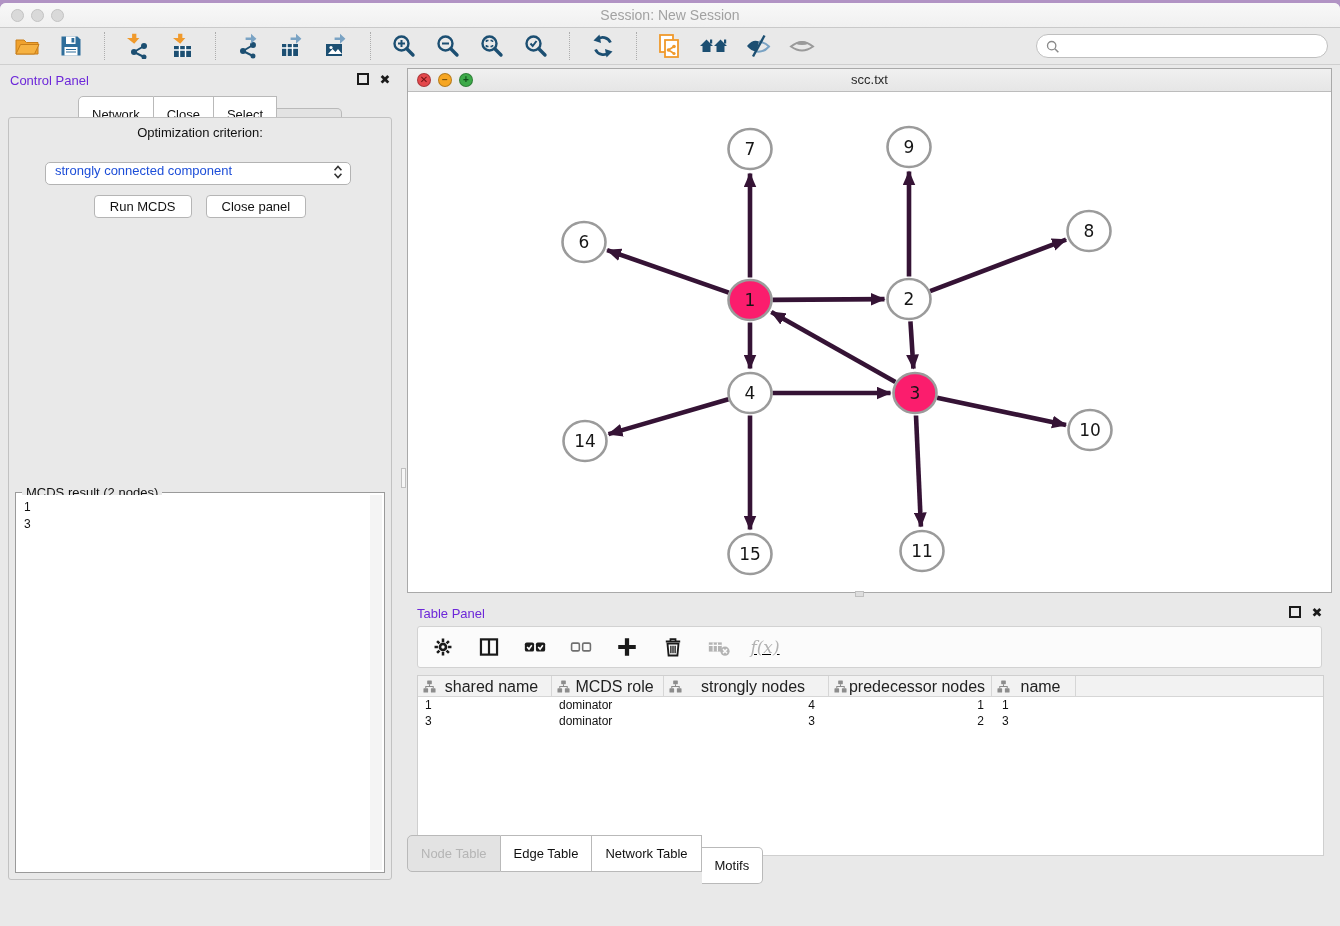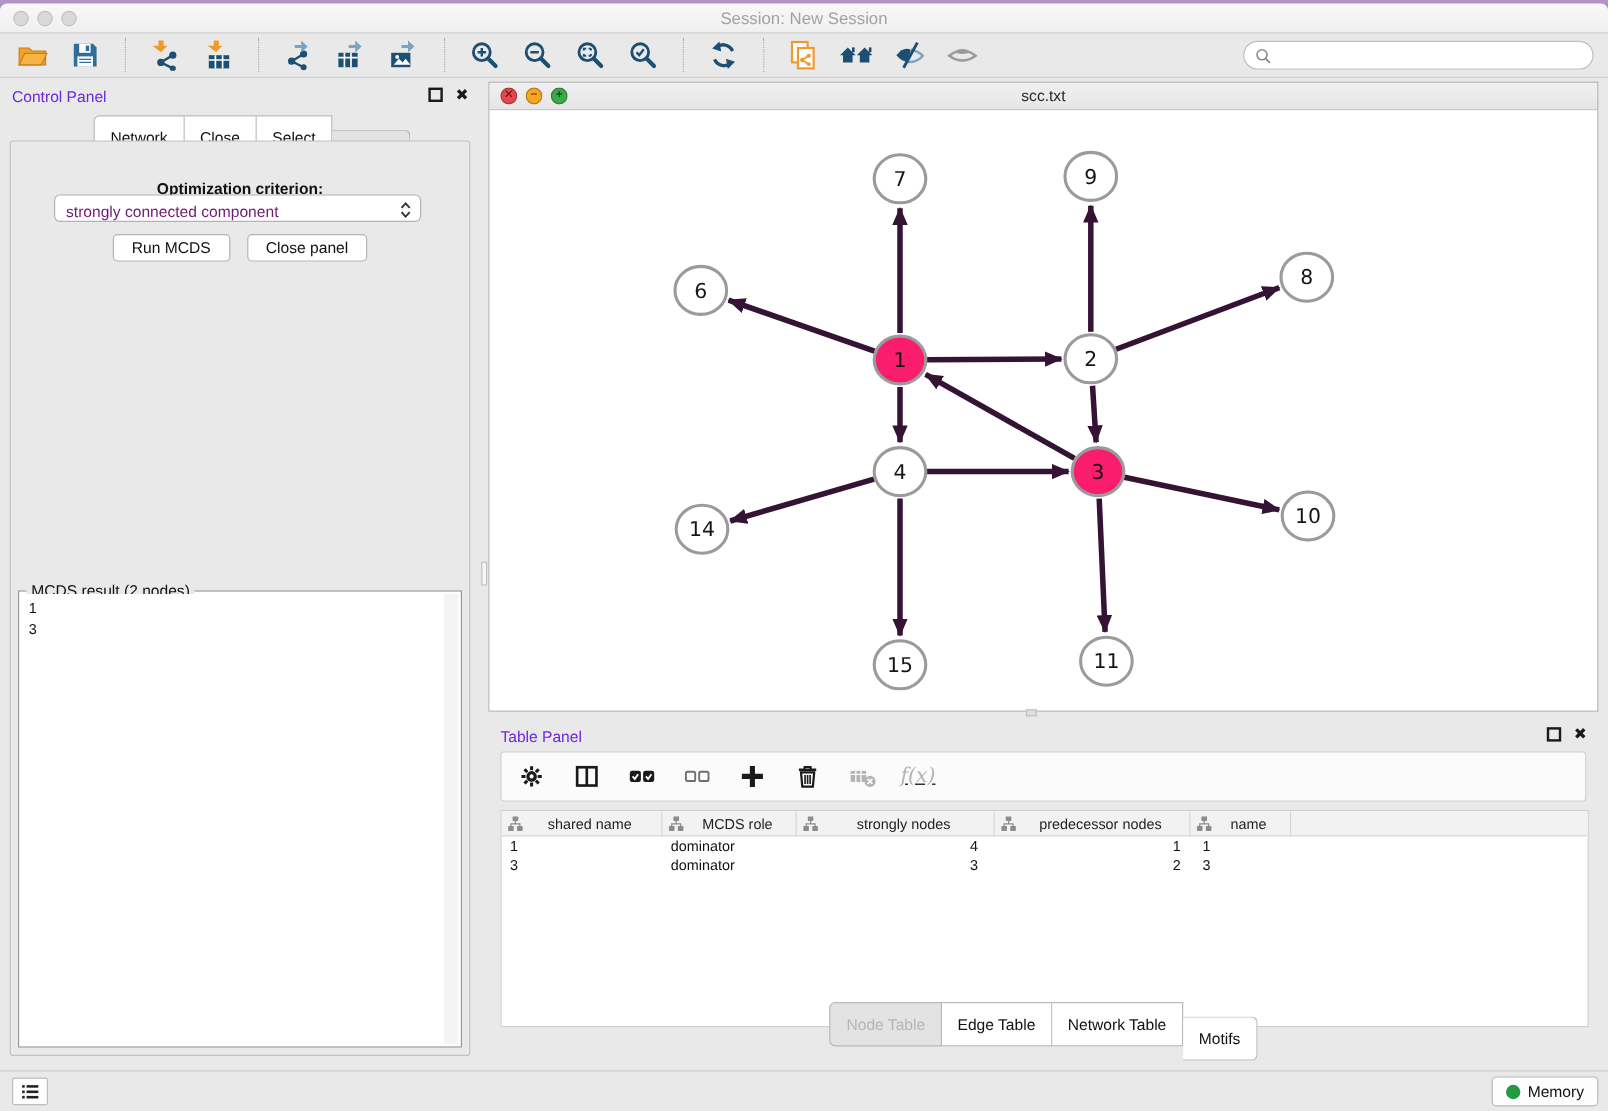--- a/index.html
+++ b/index.html
@@ -41,24 +41,24 @@
   .cp-tabs { position:absolute; left:78px; top:31px; }
   .seg-tab { background:#fff; border:1px solid #b9b9b9; border-left:none; font-size:13px;
              padding:2px 13px; height:37px; color:#111; cursor:pointer;
              font-family:"Liberation Sans",sans-serif; }
   .seg-tab:first-child { border-left:1px solid #b9b9b9; border-radius:5px 0 0 5px; }
   .seg-tab:last-child { border-radius:0 5px 5px 0;margin-top:12px; }
   .seg-tab.active { background:#e3e3e3; color:#b5b5b5; }
 
   .cp-content { position:absolute; left:8px; right:8px; top:52px; bottom:12px;
                 border:1px solid #c2c2c2; border-radius:3px; background:#e9e9e9; }
-  .opt-label { text-align:center; margin-top:32px; font-size:13px; color:#111;font-weight:bold; }
+  .opt-label { text-align:center; margin-top:7px; font-size:13px; color:#111; }
   .combo { position:absolute; left:36px; right:40px; top:44px; height:23px; background:#fff;
-           border:1px solid #b3b3b3; border-radius:5px; display:flex; align-items:flex-end;
-           padding:0 6px 0 9px; font-size:13px; color:#701a75; cursor:pointer; }
+           border:1px solid #b3b3b3; border-radius:5px; display:flex; align-items:flex-start;
+           padding:0 6px 0 9px; font-size:13px; color:#1d4ed8; cursor:pointer; }
   .combo .ctext { flex:1; }
   .btn-row { position:absolute; top:77px; left:0; right:0; display:flex; justify-content:center; gap:14px; }
   .btn { background:#fff; border:1px solid #b5b5b5; border-radius:4px; height:23px;
          font-size:13px; padding:0 15px; color:#111; cursor:pointer;
          font-family:"Liberation Sans",sans-serif; }
 
   .mcds-fieldset { position:absolute; left:6px; right:6px; top:374px; bottom:6px;
                    border:1px solid #9a9a9a; background:#fff; }
   .mcds-legend { position:absolute; top:-8px; left:6px; background:#e9e9e9; padding:0 4px;
                  font-size:13px; color:#111; }
@@ -89,26 +89,26 @@
   .table-panel { position:absolute; left:407px; top:595px; width:925px; bottom:34px; background:#e9e9e9; }
   .tp-toolbar { position:absolute; left:10px; right:10px; top:28px; height:42px; background:#fbfbfb;
                 border:1px solid #d2d2d2; border-radius:3px; display:flex; align-items:center;
                 padding:0 12px; gap:20px; }
   .tp-btn { width:26px; height:26px; display:flex; align-items:center; justify-content:center;
             background:transparent; border:none; cursor:pointer;text-decoration:underline; }
   .fx { font-family:"DejaVu Serif","Liberation Serif",serif; font-style:italic; font-size:17px; color:#b3b3b3; }
   .tbl { position:absolute; left:10px; right:8px; top:77px; height:181px; background:#fff;
          border:1px solid #cfcfcf; overflow:hidden; }
   .thead { display:flex; height:21px; background:#f2f2f2; border-bottom:1px solid #d6d6d6; }
-  .th { display:flex; align-items:center; justify-content:center; gap:5px; font-size:12px; color:#222;
+  .th { display:flex; align-items:center; justify-content:center; gap:5px; font-size:16px; color:#222;
         border-right:1px solid #d6d6d6; height:21px; padding:0 2px; position:relative; }
   .th svg { position:absolute; left:5px; }
   .tr { display:flex; height:16px; }
   .td { font-size:12px; color:#111; padding:1px 8px 0 7px; height:16px; white-space:nowrap; }
-  .tp-tabs { position:absolute; left:0; right:0; bottom:8px; display:flex; justify-content:center; }
+  .tp-tabs { position:absolute; left:0; right:0; bottom:8px; display:flex; justify-content:flex-start; }
 
   
   .statusbar { position:absolute; left:0; right:0; bottom:0; height:34px; background:#e9e9e9;
                border-top:1px solid #cfcfcf; }
   .list-btn { position:absolute; left:10px; top:5px; width:30px; height:23px; background:#fdfdfd;
               border:1px solid #bdbdbd; border-radius:2px; display:flex; align-items:center;
               justify-content:center; cursor:pointer; }
   .memory-btn { position:absolute; right:8px; top:4px; height:25px; background:#fdfdfd;
                 border:1px solid #b9b9b9; border-radius:4px; display:flex; align-items:center;
                 gap:6px; padding:0 11px; font-size:13px; color:#111; cursor:pointer; }
@@ -543,33 +543,15 @@
     <div class="tp-tabs">
       <div class="seg-group">
             <button class="seg-tab active">Node Table</button>
             <button class="seg-tab">Edge Table</button>
             <button class="seg-tab">Network Table</button>
             <button class="seg-tab">Motifs</button>
           </div>
     </div>
   </div>
 
-  <div class="statusbar">
-    <button class="list-btn">
-      <svg viewBox="0 0 24 22" width="20" height="18">
-        <g fill="#222">
-          <rect x="4" y="4" width="2.6" height="2.6"></rect>
-              <rect x="8.5" y="4" width="12" height="2.6"></rect>
-          <rect x="4" y="9.5" width="2.6" height="2.6"></rect>
-              <rect x="8.5" y="9.5" width="12" height="2.6"></rect>
-          <rect x="4" y="15" width="2.6" height="2.6"></rect>
-              <rect x="8.5" y="15" width="12" height="2.6"></rect>
-        </g>
-      </svg>
-    </button>
-    <button class="memory-btn">
-      <span class="memdot"></span>
-      <span>Memory</span>
-    </button>
-  </div>
 
 </div>
 </div>
 
 </body></html>

